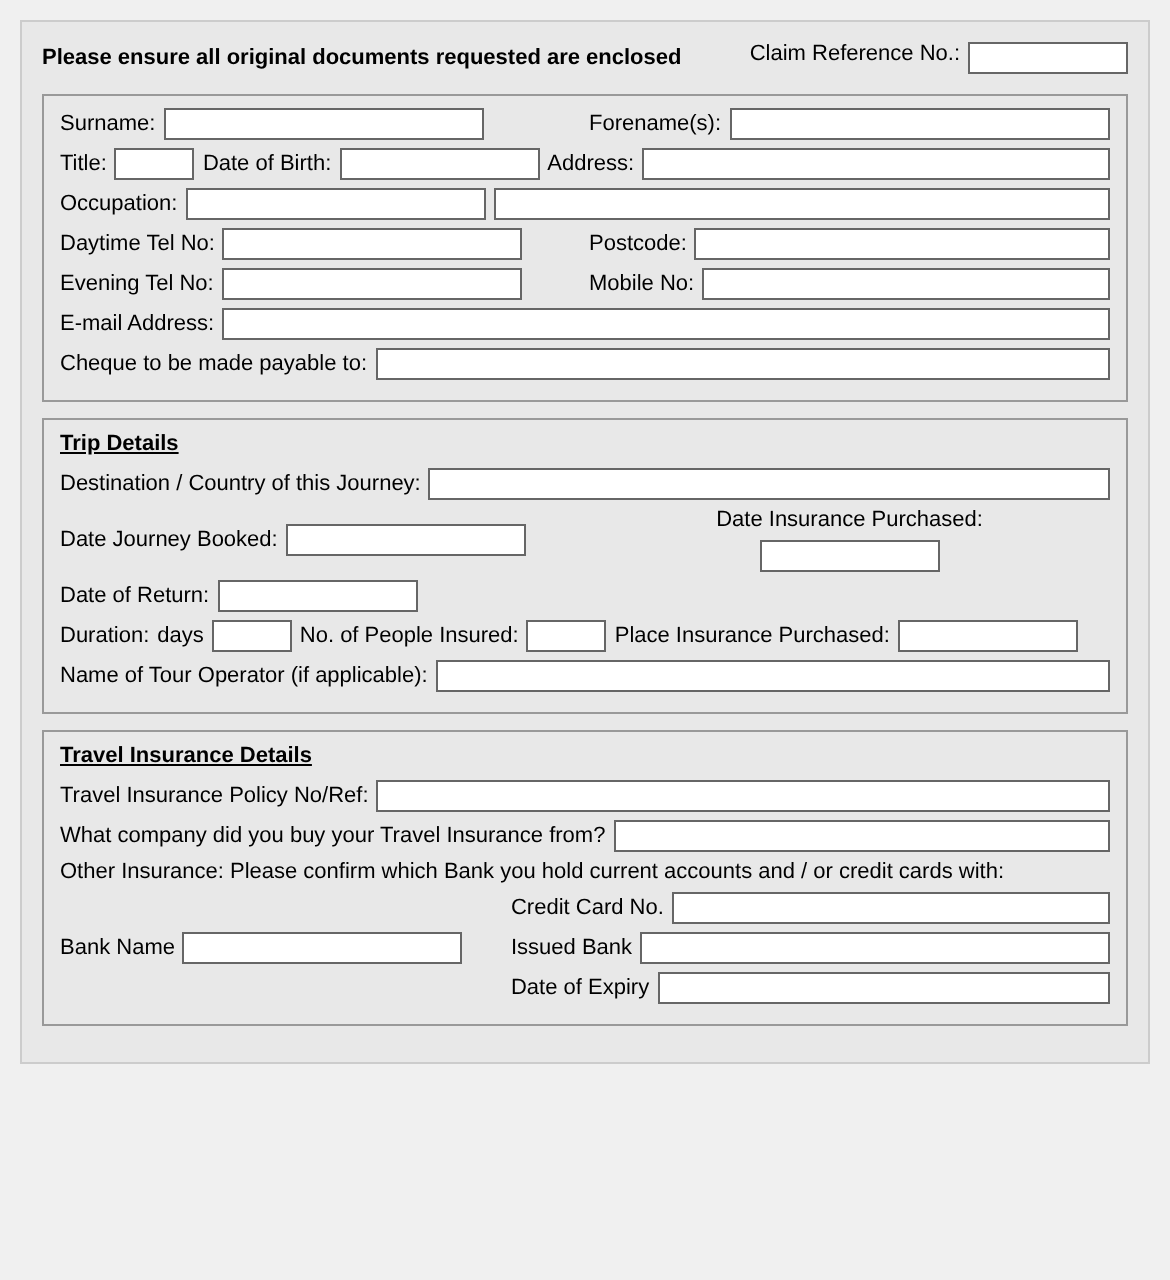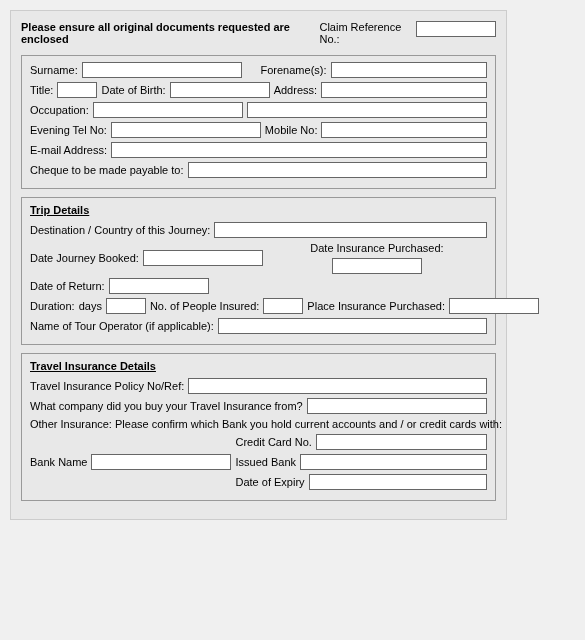--- a/index.html
+++ b/index.html
@@ -12,21 +12,21 @@
       font-size: 11px;
       background: #f0f0f0;
       width: 585px;
       min-height: 640px;
       padding: 10px;
     }
     .page {
       background: #e8e8e8;
       border: 1px solid #ccc;
       padding: 10px;
-      width: 497px;
+      width: 565px;
     }
     .header-row {
       display: flex;
       justify-content: space-between;
       align-items: center;
       margin-bottom: 10px;
     }
     .header-title {
       font-weight: bold;
       font-size: 11px;
@@ -116,20 +116,30 @@
       <span class="form-label">Address:</span>
       <input type="text" style="flex: 1 1 0%;">
     </div>
 
     <div class="form-row">
       <span class="form-label">Occupation:</span>
       <input type="text" style="width: 150px;">
       <input type="text" style="flex: 1 1 0%;">
     </div>
 
+    <div class="form-row">
+      <div class="col-left">
+        <span class="form-label">Daytime Tel No:</span>
+        <input type="text" style="width: 150px;">
+      </div>
+      <div class="col-right">
+        <span class="form-label">Postcode:</span>
+        <input type="text" style="flex: 1 1 0%;">
+      </div>
+    </div>
 
     <div class="form-row">
       <div class="col-left">
         <span class="form-label">Evening Tel No:</span>
         <input type="text" style="width: 150px;">
       </div>
       <div class="col-right">
         <span class="form-label">Mobile No:</span>
         <input type="text" style="flex: 1 1 0%;">
       </div>
@@ -202,21 +212,21 @@
     </div>
 
     <div class="form-row">
       <span class="form-label">Other Insurance: Please confirm which Bank you hold current accounts and / or credit cards with:</span>
     </div>
 
     <div style="margin-top:4px;">
       <div class="form-row">
         <span class="form-label">Bank Name</span>
         <input type="text" style="width: 140px;">
-        <span style="flex:1; display:flex; flex-direction:column; gap:4px; ">
+        <span style="flex:1; display:flex; flex-direction:column; gap:4px; margin-left:20px;">
           <div style="display:flex;align-items:center;gap:4px;">
             <span class="form-label">Credit Card No.</span>
             <input type="text" style="flex: 1 1 0%;">
           </div>
           <div style="display:flex;align-items:center;gap:4px;">
             <span class="form-label">Issued Bank</span>
             <input type="text" style="flex: 1 1 0%;">
           </div>
           <div style="display:flex;align-items:center;gap:4px;">
             <span class="form-label">Date of Expiry</span>

